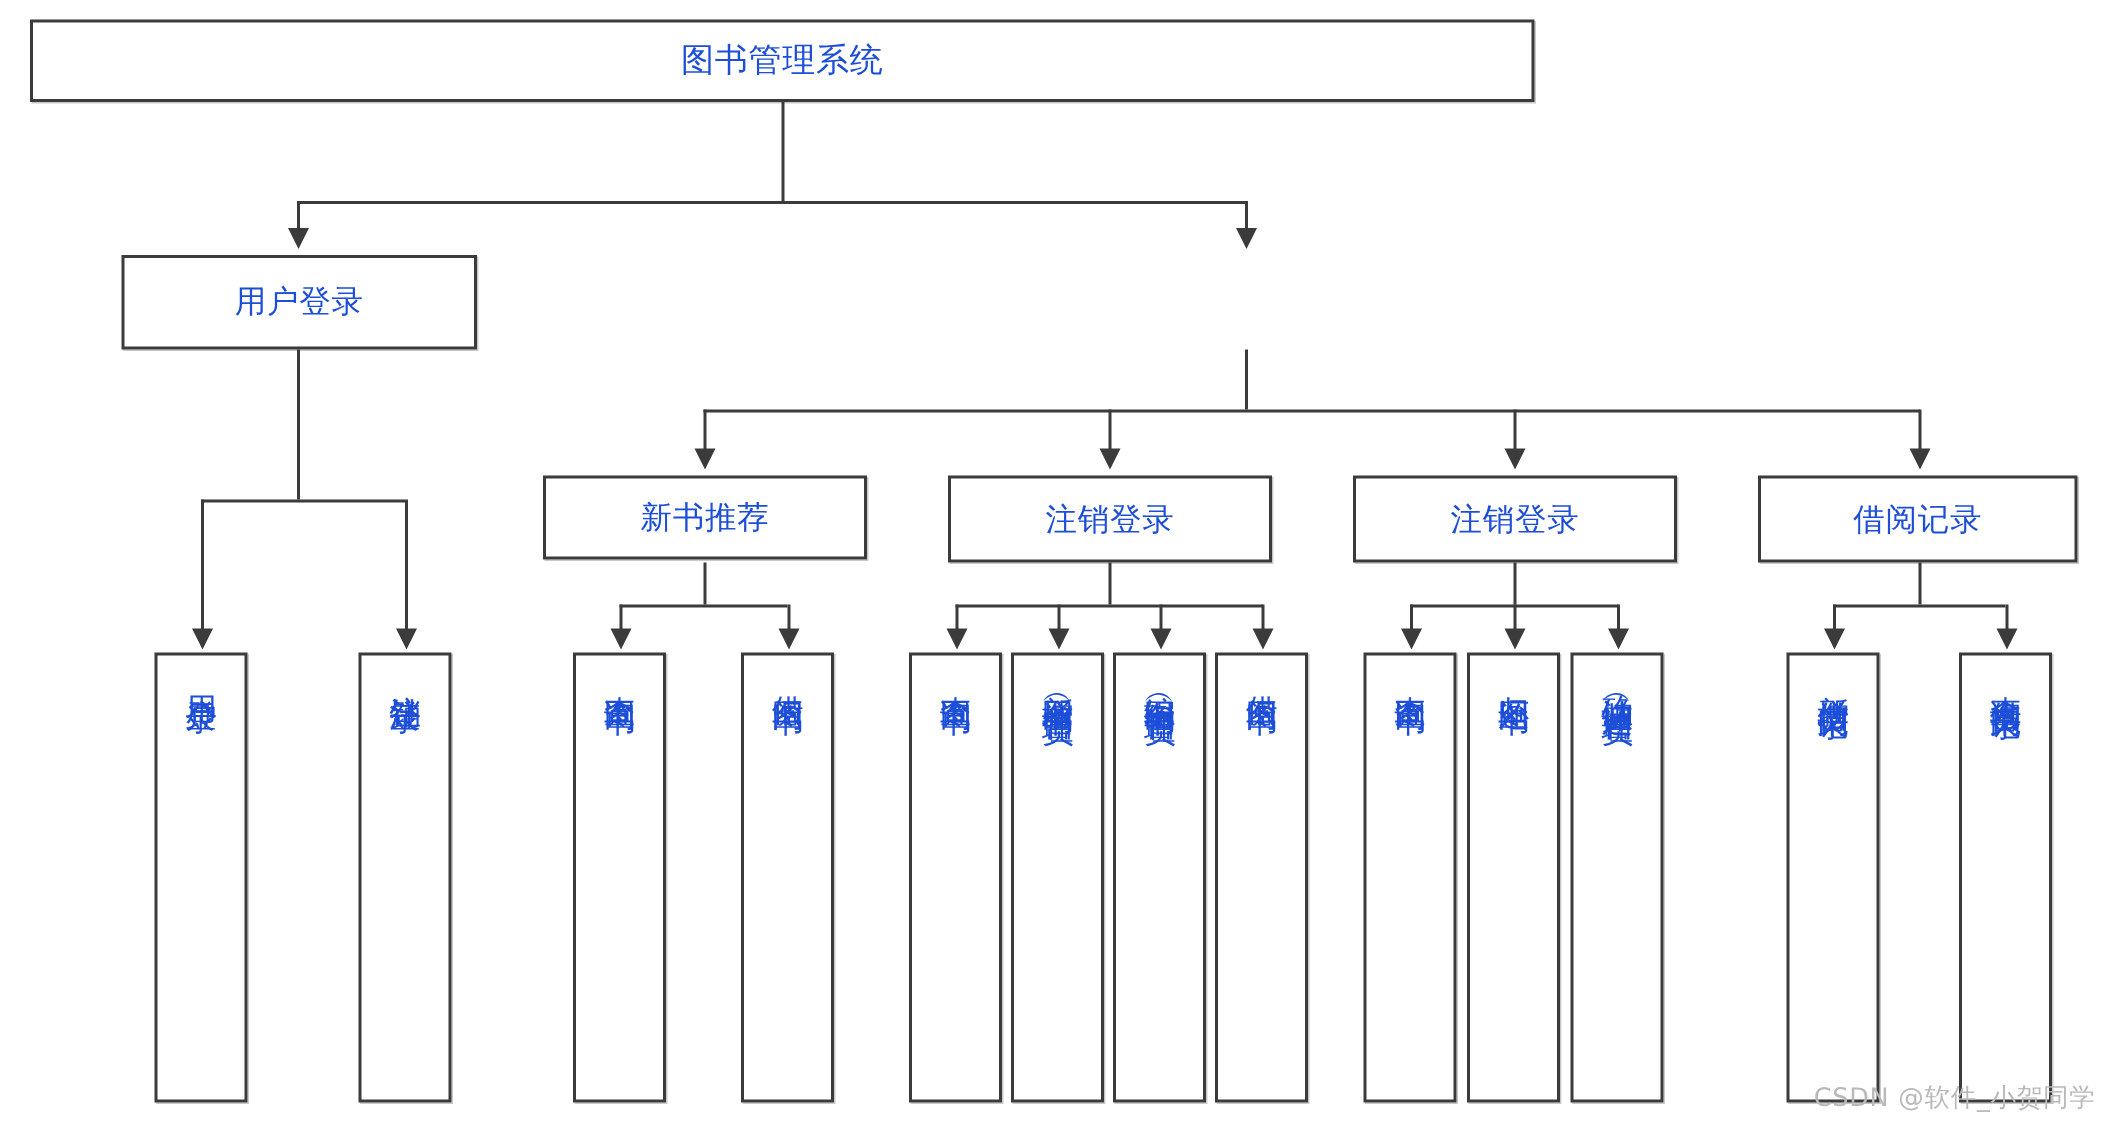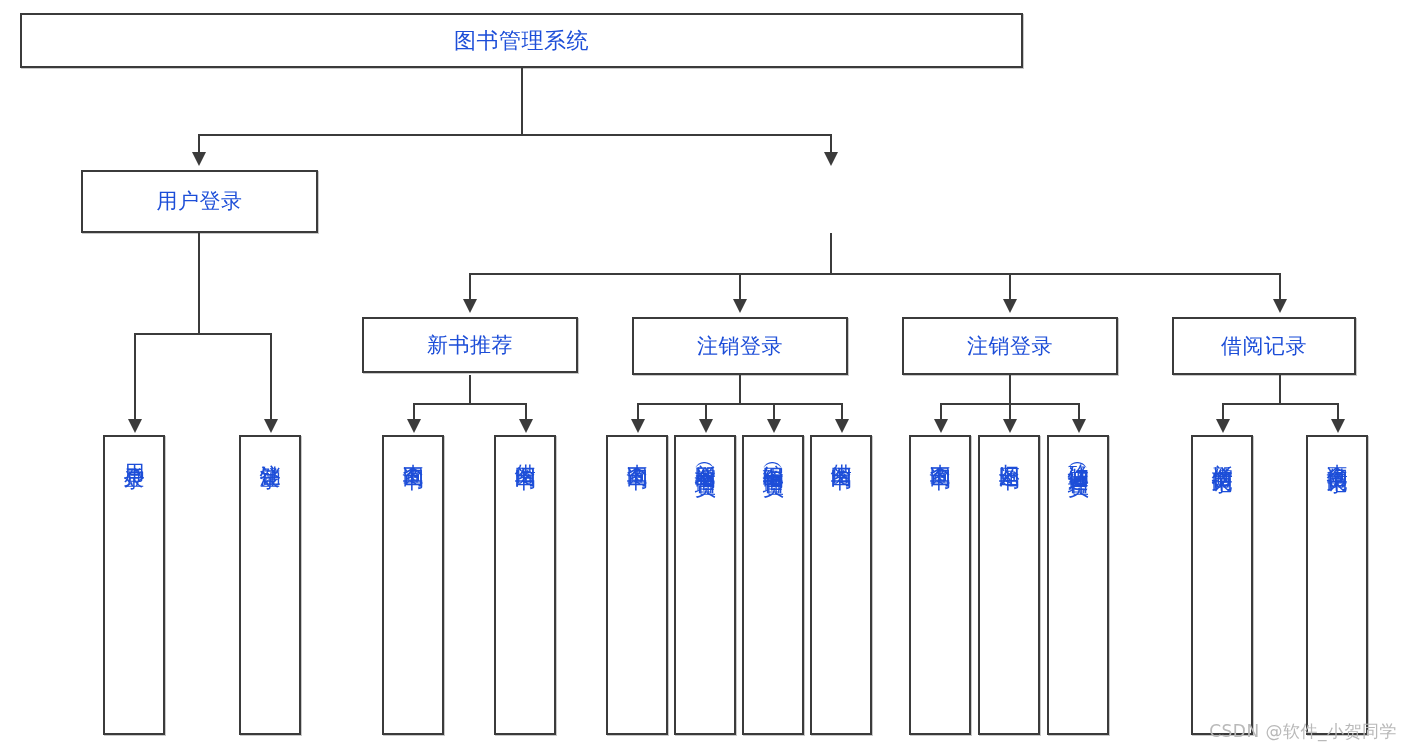--- a/index.html
+++ b/index.html
@@ -129,21 +129,21 @@
 
   <div class="node" style="left:362px; top:317px; width:216px; height:56px;">
     <span class="label">新书推荐</span>
   </div>
   <div class="node" style="left:632px; top:317px; width:216px; height:58px;">
     <span class="label">注销登录</span>
   </div>
   <div class="node" style="left:902px; top:317px; width:216px; height:58px;">
     <span class="label">注销登录</span>
   </div>
-  <div class="node" style="left:1172px; top:317px; width:184px; height:58px;">
+  <div class="node" style="left:1172px; top:317px; width:213px; height:58px;">
     <span class="label">借阅记录</span>
   </div>
 
   <div class="conn v" style="left:469px; top:375px; height:28px;"></div>
   <div class="conn h" style="left:413px; top:403px; width:112px;"></div>
   <div class="conn v" style="left:413px; top:403px; height:18px;"></div>
   <div class="arrow" style="left:407px; top:419px;"></div>
   <div class="conn v" style="left:525px; top:403px; height:18px;"></div>
   <div class="arrow" style="left:519px; top:419px;"></div>
 

